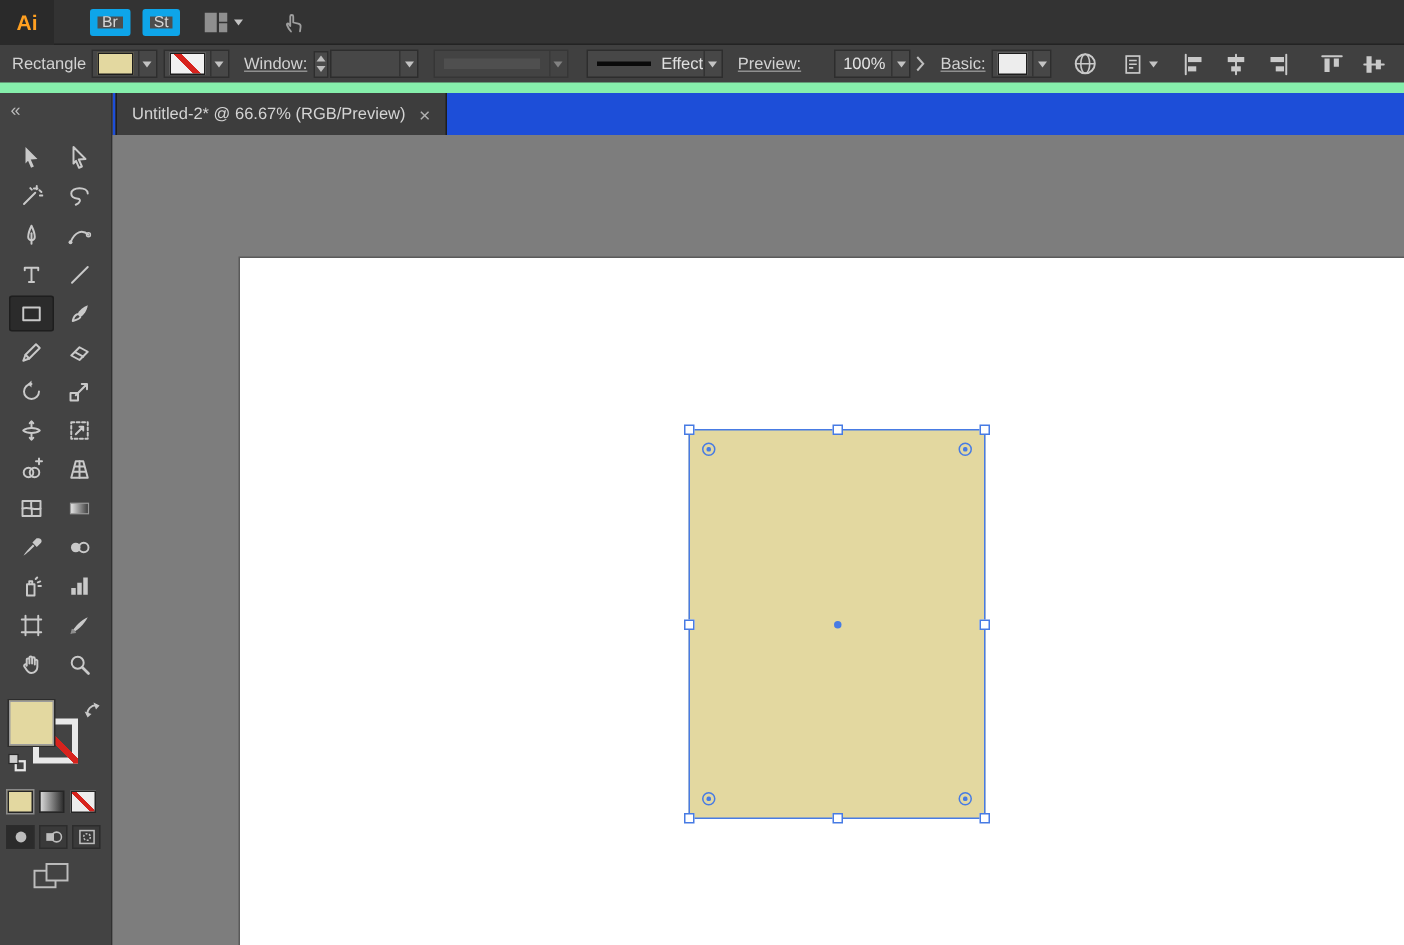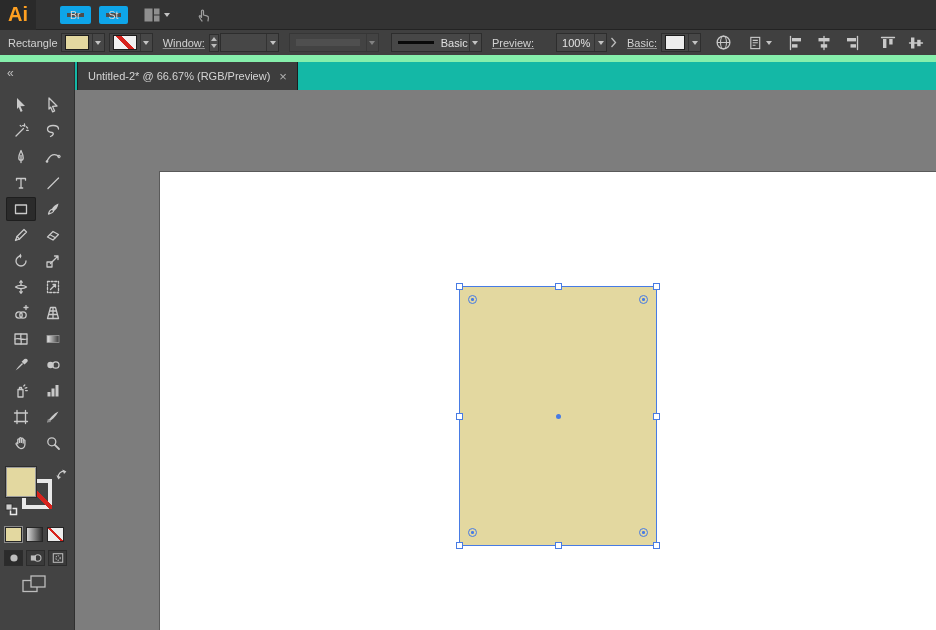--- a/index.html
+++ b/index.html
@@ -8,25 +8,25 @@
     --red:#d7231d;
     --logo-orange:#ffa021;
   }
   *{margin:0;padding:0;box-sizing:border-box}
   html,body{width:936px;height:630px;overflow:hidden}
   body{font-family:"Liberation Sans","DejaVu Sans",sans-serif;background:#7d7d7d}
   #app{position:relative;width:936px;height:630px;overflow:hidden}
 
   
   #menubar{position:absolute;left:0;top:0;width:936px;height:30px;background:#333333;border-bottom:1px solid #232323;display:flex;align-items:center}
-  .logo{width:36px;height:30px;background:#2a2a2a;color:var(--logo-orange);font-size:20px;font-weight:bold;display:flex;align-items:center;justify-content:center}
+  .logo{width:36px;height:30px;background:#2a2a2a;color:var(--logo-orange);font-size:14px;font-weight:bold;display:flex;align-items:center;justify-content:center}
   #menus{display:flex;height:30px;margin-left:4px}
   .menu-item{padding:0 10px;line-height:30px;font-size:13px;color:#d8d8d8;cursor:default}
   .mb-right{display:flex;align-items:center;margin-left:24px;gap:10px}
-  .mb-btn{min-width:22px;height:18px;padding:0 3px;background:#4d4d4d;border:7px solid #0ea5e9;border-radius:2px;color:#d6d6d6;font-size:10.5px;display:flex;align-items:center;justify-content:center}
+  .mb-btn{min-width:22px;height:18px;padding:0 3px;background:#4d4d4d;border:5px solid #0ea5e9;border-radius:2px;color:#d6d6d6;font-size:10.5px;display:flex;align-items:center;justify-content:center}
   .ws-group{display:flex;align-items:center;gap:4px;margin-left:6px}
   .touch{margin-left:16px;display:flex;align-items:center}
 
   
   #controlbar{position:absolute;left:0;top:30px;width:936px;height:32px;background:#404040;border-bottom:7px solid #86efac;display:flex;align-items:center;overflow:hidden;white-space:nowrap}
   .cb-label{font-size:11px;color:#d2d2d2}
   .cb-label.link{text-decoration:underline;text-decoration-color:#8f8f8f}
   .ctx{margin-left:8px;width:58px}
   .swcombo{display:flex;align-items:center;height:19px;border:1px solid #2e2e2e;background:#474747}
   .sw{width:24px;height:15px;margin:0 3px;border:1px solid #1d1d1d}
@@ -50,21 +50,21 @@
   .combo-val{flex:1;margin-left:7px;font-size:11px;color:#e0e0e0}
   .ml4{margin-left:4px}.ml2{margin-left:2px}.ml10{margin-left:10px}.ml14{margin-left:14px}
   .expand-chev{margin-left:3px;display:flex;align-items:center}
   .cb-icon{display:flex;align-items:center}
   .doc-combo{display:flex;align-items:center;gap:3px;margin-left:16px}
   .align-group{display:flex;align-items:center;margin-left:16px}
   .align-group .al{margin-right:12px;display:flex;align-items:center;height:18px}
   .align-group .al:nth-child(4){margin-left:8px}
 
   
-  #tabstrip{position:absolute;left:75px;top:62px;right:0;height:28px;background:#14b8a6}
+  #tabstrip{position:absolute;left:75px;top:62px;right:0;height:28px;background:#1d4ed8}
   .tab{position:absolute;left:2px;top:0;height:28px;display:flex;align-items:center;gap:9px;padding:0 10px;background:#3d3d3d;border-right:1px solid #1e1e1e;border-left:1px solid #1e1e1e}
   .tab-title{font-size:11px;color:#d4d4d4}
   .tab-close{font-size:13px;color:#b0b0b0;line-height:1}
 
   
   #toolbar{position:absolute;left:0;top:62px;bottom:0;width:75px;background:#434343;border-right:1px solid #303030}
   .tb-head{height:30px;padding:4px 0 0 7px;font-size:12px;color:#bdbdbd}
   #tools-grid{display:grid;grid-template-columns:32px 32px;grid-auto-rows:26px;justify-items:center;align-items:center;margin-left:5px}
   .tool{width:30px;height:24px;display:flex;align-items:center;justify-content:center;border-radius:2px}
   .tool.selected{background:#2b2b2b;box-shadow:inset 0 0 0 1px #1e1e1e}
@@ -158,21 +158,21 @@
 
     <div class="combo disabled">
       <span class="vw-preview"></span>
       <span class="chev-sect">
           <span class="chev"></span>
         </span>
     </div>
 
     <div class="combo brush">
       <span class="brush-line"></span>
-      <span class="combo-val">Basic</span>
+      <span class="combo-val">Effect</span>
       <span class="chev-sect">
           <span class="chev"></span>
         </span>
     </div>
 
     <span class="cb-label link ml10">Preview:</span>
 
     <div class="field opacity-field">
       <span class="field-val">100%</span>
       <span class="chev-sect">

